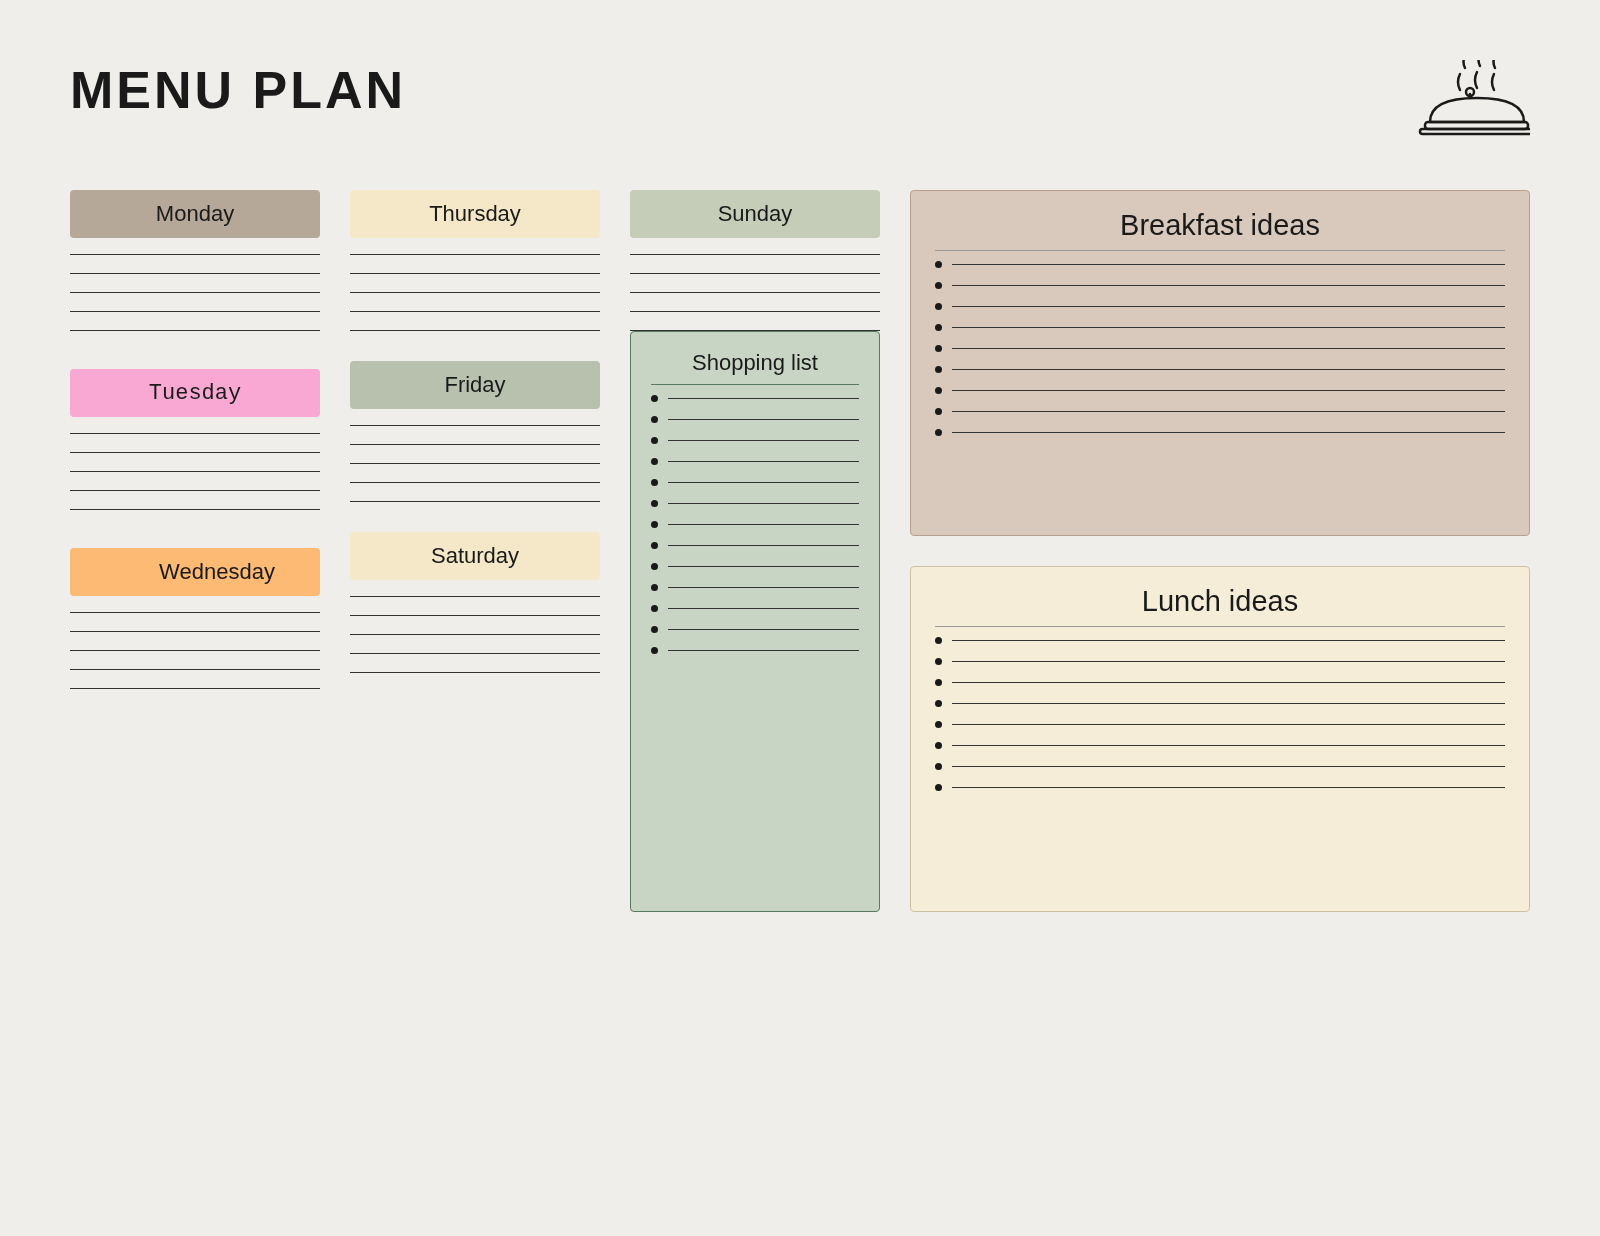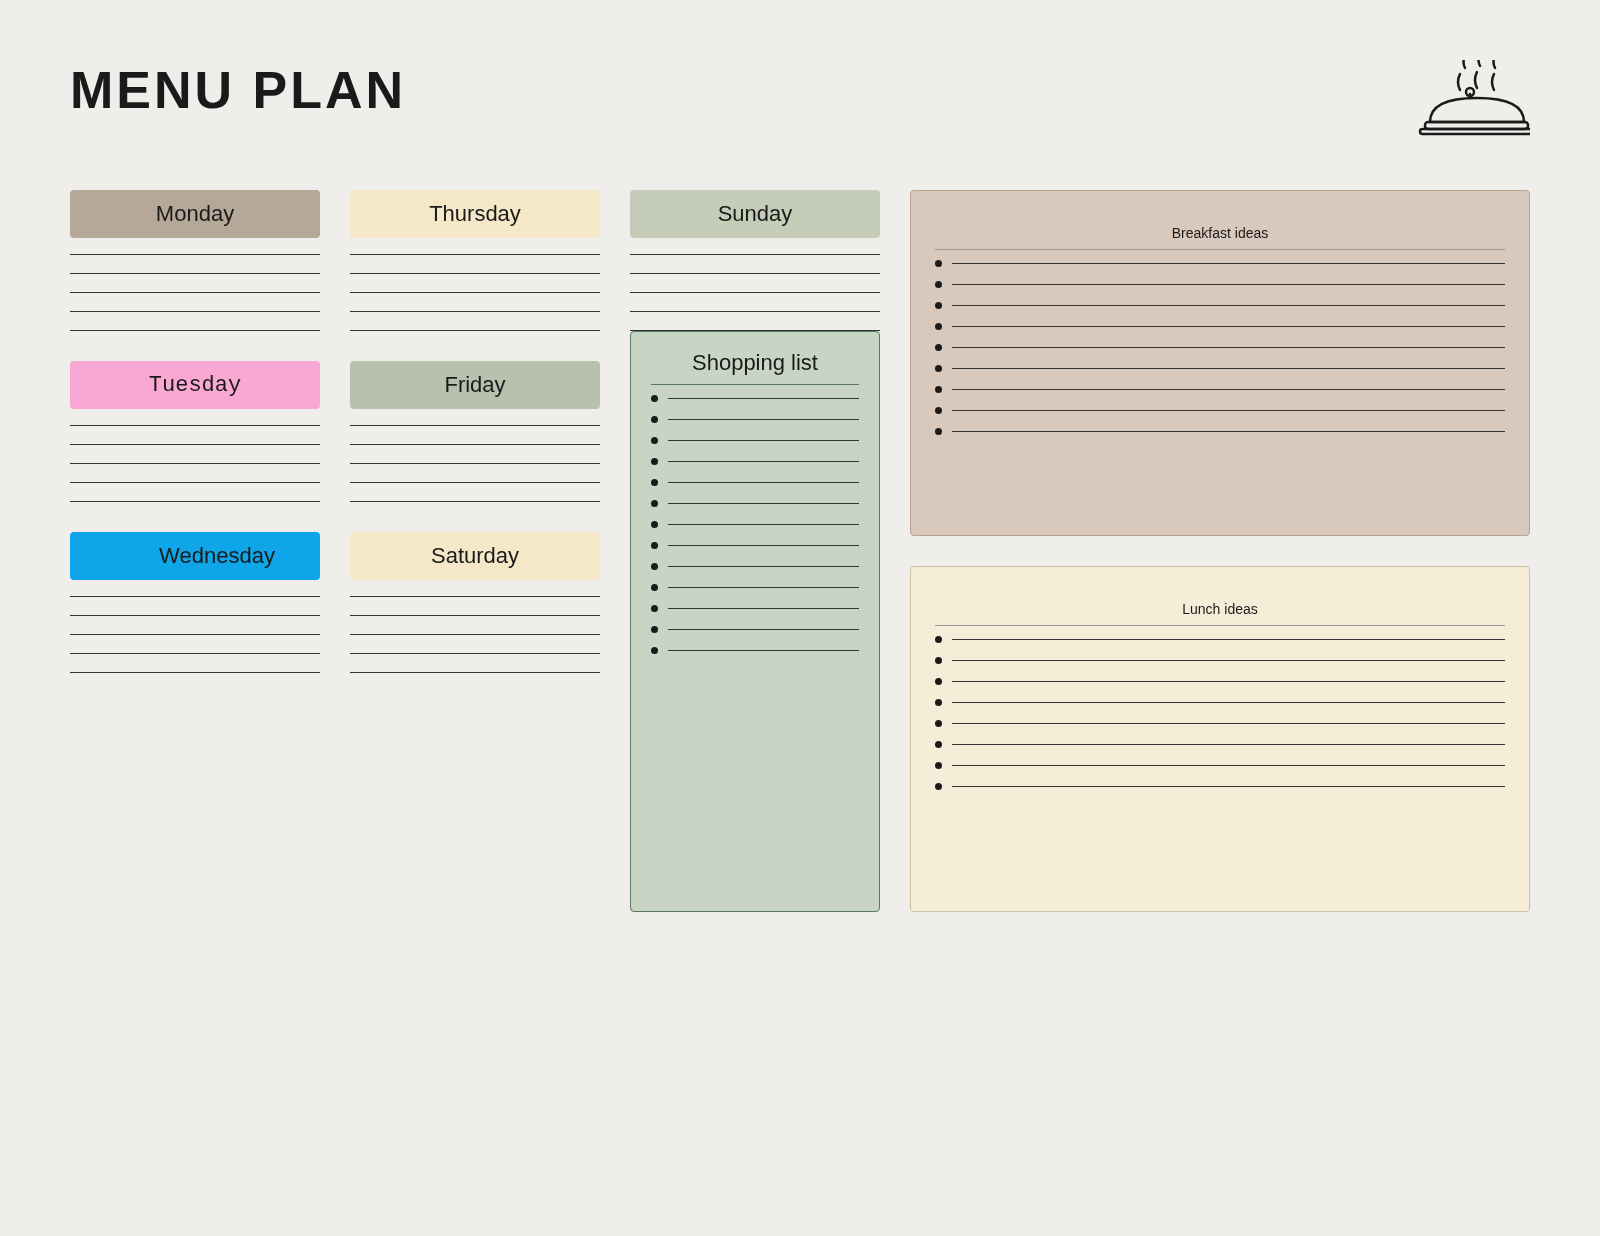--- a/index.html
+++ b/index.html
@@ -38,21 +38,21 @@
     
     .main-grid {
       display: flex;
       gap: 30px;
       height: calc(100% - 140px);
     }
     
     .col-days-left {
       display: flex;
       flex-direction: column;
-      gap: 0;
+      gap: 8px;
       width: 250px;
       flex-shrink: 0;
     }
     
     .col-days-mid {
       display: flex;
       flex-direction: column;
       gap: 0;
       width: 250px;
       flex-shrink: 0;
@@ -99,21 +99,21 @@
       background-color: #333;
       width: 100%;
     }
 
     
     .color-monday { background-color: #b5a898; }
     .color-thursday { background-color: #f5e8c8; }
     .color-sunday { background-color: #c5cdb8; justify-content: center; }
     .color-tuesday { background-color: #f9a8d4; font-family: Liberation Mono, monospace; }
     .color-friday { background-color: #b8c0ae; }
-    .color-wednesday { background-color: #0ea5e9; padding-left: 44px; }
+    .color-wednesday { background-color: #fdba74; padding-left: 44px; }
     .color-saturday { background-color: #f5e8c8; }
 
     
     .shopping-box {
       background-color: #c8d4c4;
       border: 1.5px solid #5a7a60;
       border-radius: 4px;
       padding: 18px 20px 18px 20px;
       flex: 1;
     }
@@ -154,28 +154,27 @@
 
     
     .ideas-box {
       border: 1.5px solid #999;
       border-radius: 4px;
       padding: 18px 24px 18px 24px;
       flex: 1;
     }
     .ideas-title {
       text-align: center;
-      font-size: 14px;
+      font-size: 29px;
       font-weight: 500;
       margin-bottom: 10px;
       color: #1a1a1a;
       font-family: Arial, sans-serif;
       border-bottom: 1.5px solid #999;
       padding-bottom: 8px;
-      margin-top: 16px;
     }
     .breakfast-box { background-color: #d9c8bc; border-color: #b8a090; }
     .lunch-box { background-color: #f5edd8; border-color: #ccc0a0; }
 
     
     .sun-section {
       margin-bottom: 0;
     }
 
     

